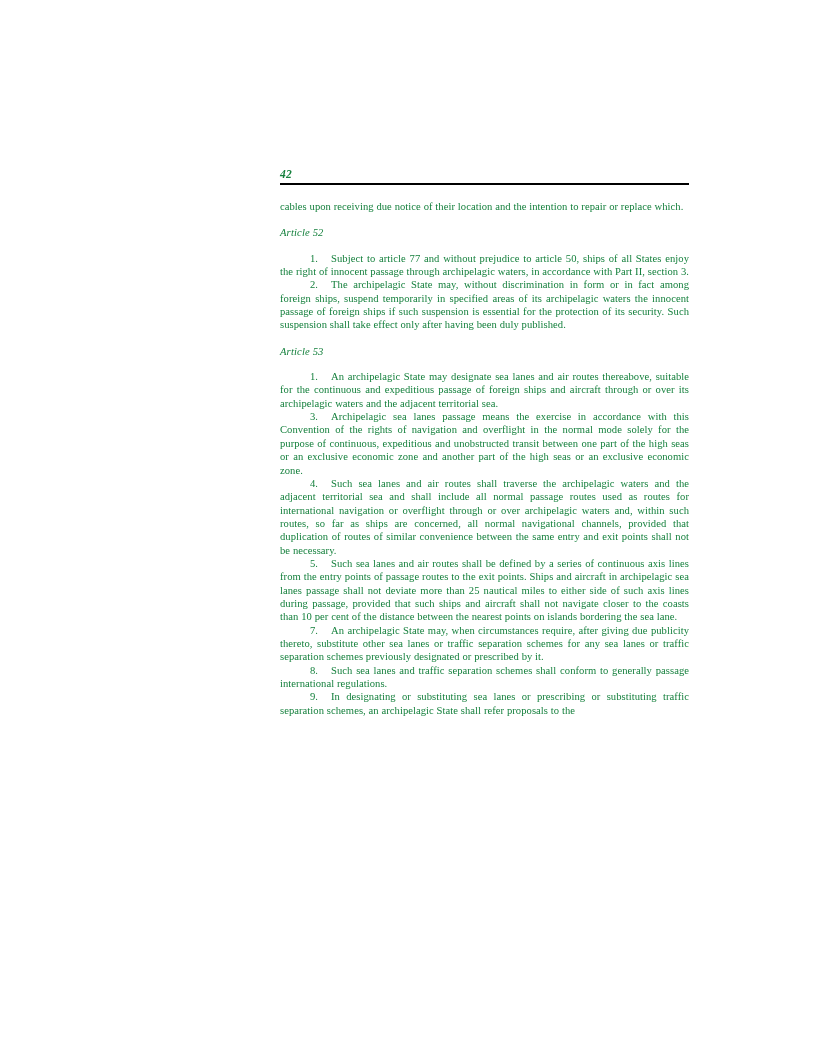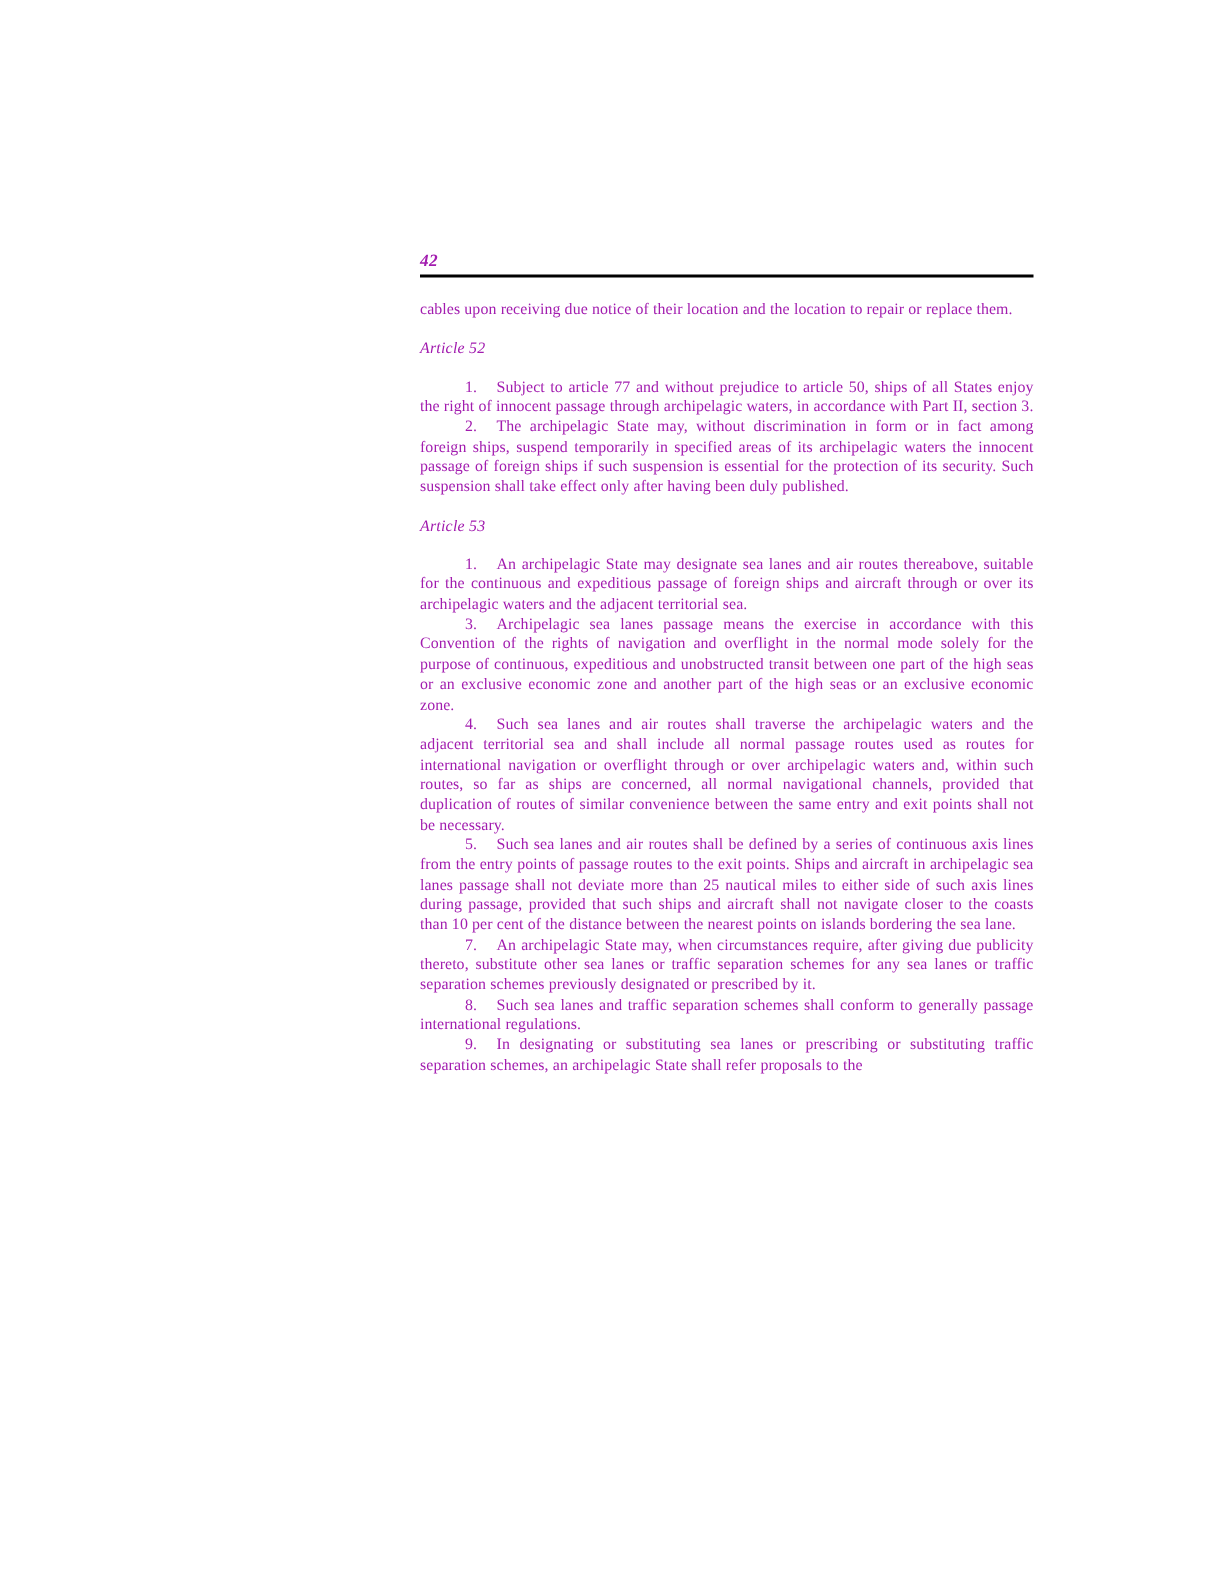--- a/index.html
+++ b/index.html
@@ -8,21 +8,21 @@
     background: #ffffff;
   }
   .page {
     position: relative;
     width: 660px;
     height: 1056px;
     background: #ffffff;
     margin: 0 auto;
     overflow: hidden;
     font-family: "Liberation Serif", "DejaVu Serif", serif;
-    color: #a21caf;
+    color: #15803d;
   }
   .content {
     position: absolute;
     left: 202px;
     top: 168px;
     width: 409px;
   }
   .page-header {
     position: relative;
     margin: 0 0 0 0;
@@ -80,21 +80,21 @@
 <div class="page">
   <div class="content">
 
     <div class="page-header">
       <div class="folio">42</div>
       <div class="header-rule"></div>
     </div>
 
     <div class="body-block">
 
-      <p class="para">cables upon receiving due notice of their location and the location to repair or replace them.</p>
+      <p class="para">cables upon receiving due notice of their location and the intention to repair or replace which.</p>
 
       <div class="heading-group">
         <div class="heading-line">Article 52</div>
       </div>
 
       <p class="para indent"><span>1.</span><span class="num-gap"></span><span>Subject to article 77 and without prejudice to article 50, ships of all States enjoy the right of innocent passage through archipelagic waters, in accordance with Part II, section 3.</span></p>
 
       <p class="para indent"><span>2.</span><span class="num-gap"></span><span>The archipelagic State may, without discrimination in form or in fact among foreign ships, suspend temporarily in specified areas of its archipelagic waters the innocent passage of foreign ships if such suspension is essential for the protection of its security. Such suspension shall take effect only after having been duly published.</span></p>
 
       <div class="heading-group">

